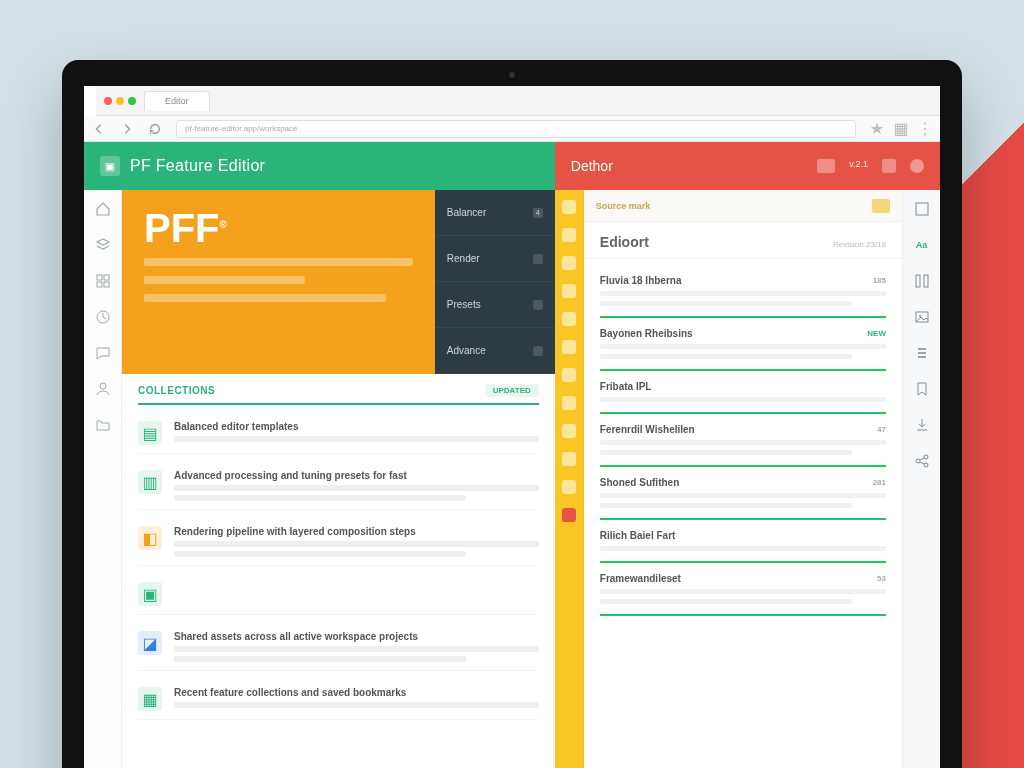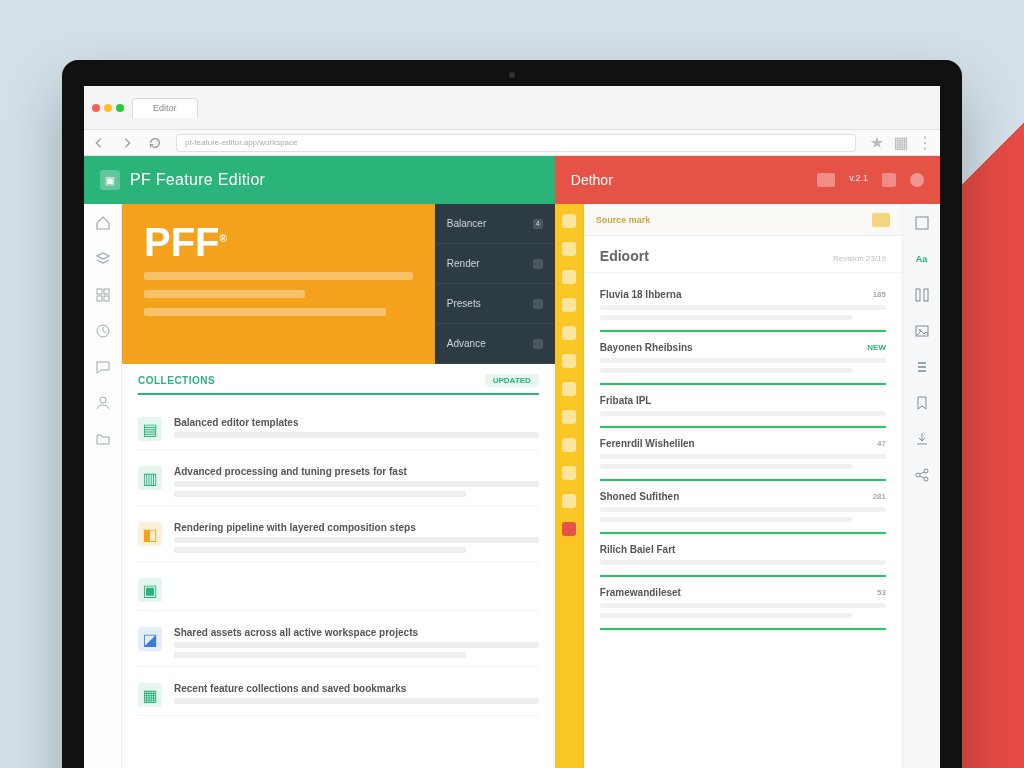--- a/index.html
+++ b/index.html
@@ -19,21 +19,21 @@
   }
   .device::before {
     content: ""; position: absolute; top: 12px; left: 50%; transform: translateX(-50%);
     width: 6px; height: 6px; border-radius: 50%; background: #333;
   }
   .screen {
     width: 100%; height: 100%; background: #fff; overflow: hidden;
     display: flex; flex-direction: column;
   }
   
-  .chrome { height: 44px; background: #f5f5f5; border-bottom: 1px solid #e0e0e0; display: flex; align-items: center; padding: 0 8px; gap: 8px; }
+  .chrome { height: 30px; background: #f5f5f5; border-bottom: 1px solid #e0e0e0; display: flex; align-items: center; padding: 0 8px; gap: 8px; margin-left: 12px; }
   .chrome-dots { display: flex; gap: 4px; }
   .chrome-dots span { width: 8px; height: 8px; border-radius: 50%; }
   .chrome-dots span:nth-child(1){background:#ff5f56;} .chrome-dots span:nth-child(2){background:#ffbd2e;} .chrome-dots span:nth-child(3){background:#27c93f;}
   .chrome-tab { background:#fff; border:1px solid #ddd; border-bottom:none; height:20px; padding:0 20px; font-size:9px; color:#888; display:flex; align-items:center; border-radius:4px 4px 0 0;}
   .url-row { height: 26px; background: #fafafa; border-bottom: 1px solid #e6e6e6; display:flex; align-items:center; padding:0 8px; gap:14px;}
   .url-icon { width:14px; height:14px; display:flex; align-items:center; justify-content:center; color:#999; }
   .url-bar { flex:1; height:18px; background:#fff; border:1px solid #e0e0e0; border-radius:3px; font-size:8px; color:#aaa; padding:0 8px; display:flex; align-items:center;}
   .url-right { display:flex; gap:10px; }
   .url-right .url-icon { color:#bbb; }
 
@@ -54,33 +54,33 @@
   .rail { width:38px; background:#fdfdfd; border-right:1px solid #eee; display:flex; flex-direction:column; align-items:center; padding-top:10px; gap:18px;}
   .rail .ic { width:18px; height:18px; display:flex; align-items:center; justify-content:center; color:#9aa;text-align:right; }
   .rail .ic svg { width:16px; height:16px; }
   .rail-right { border-right:none; border-left:1px solid #eee; background:#f7f8f9; }
   .rail-right .ic { color:#7c8b95; }
 
   .main-left { flex: 0 0 calc(55% - 38px); display:flex; flex-direction:column; background:#fff; }
   .main-right { flex:1; display:flex; flex-direction:column; background:#fff; border-left:1px solid #efbb2a;}
 
   
-  .hero-row { height:160px; display:flex; }
+  .hero-row { height:184px; display:flex; }
   .hero-orange { flex:1; background:#f4a11d; color:#fff; padding:18px 22px; display:flex; flex-direction:column; gap:10px;}
   .hero-orange h1 { font-size:40px; font-weight:700; line-height:1; }
   .hero-orange .sup { font-size:10px; vertical-align:super; }
   .hero-orange .blurred { height:8px; background:rgba(255,255,255,.35); border-radius:2px; }
   .hero-orange .blurred.short { width:60%; }
   .hero-nav { width:120px; background:#2d3b45; display:flex; flex-direction:column; }
   .hero-nav .item { flex:1; display:flex; align-items:center; justify-content:space-between; padding:0 12px; color:#cfd8dc; font-size:10px; border-bottom:1px solid rgba(255,255,255,.06);}
   .hero-nav .item .badge { width:10px; height:10px; background:rgba(255,255,255,.15); border-radius:2px; font-size:7px; display:flex; align-items:center; justify-content:center;}
 
   
   .left-list { flex:1; overflow:hidden; padding:10px 16px 0 16px; display:flex; flex-direction:column; gap:8px;}
-  .left-list-header { display:flex; justify-content:space-between; align-items:center; padding-bottom:6px; border-bottom:2px solid #2ab47a; margin-bottom:6px;}
+  .left-list-header { display:flex; justify-content:space-between; align-items:center; padding-bottom:6px; border-bottom:2px solid #2ab47a; }
   .left-list-header .lh-title { font-size:10px; color:#2ab47a; text-transform:uppercase; letter-spacing:.5px; font-weight:600;}
   .left-list-header .lh-tag { font-size:8px; background:#e8f7f0; color:#2ab47a; padding:2px 8px; border-radius:2px; font-weight:600;}
   .row { display:flex; gap:12px; padding:8px 0; border-bottom:1px solid #f3f3f3; align-items:flex-start;}
   .row .ricon { width:24px; height:24px; flex-shrink:0; display:flex; align-items:center; justify-content:center; border-radius:3px;}
   .row .ricon.green { background:#e5f6ee; color:#2ab47a;}
   .row .ricon.orange { background:#fdf0da; color:#f4a11d;}
   .row .ricon.blue { background:#e4eefb; color:#3b7ddd;}
   .row .rbody { flex:1; display:flex; flex-direction:column; gap:4px;}
   .row .rtitle { font-size:10px; color:#555; font-weight:600;}
   .row .rtext { height:6px; background:#eee; border-radius:2px; }

